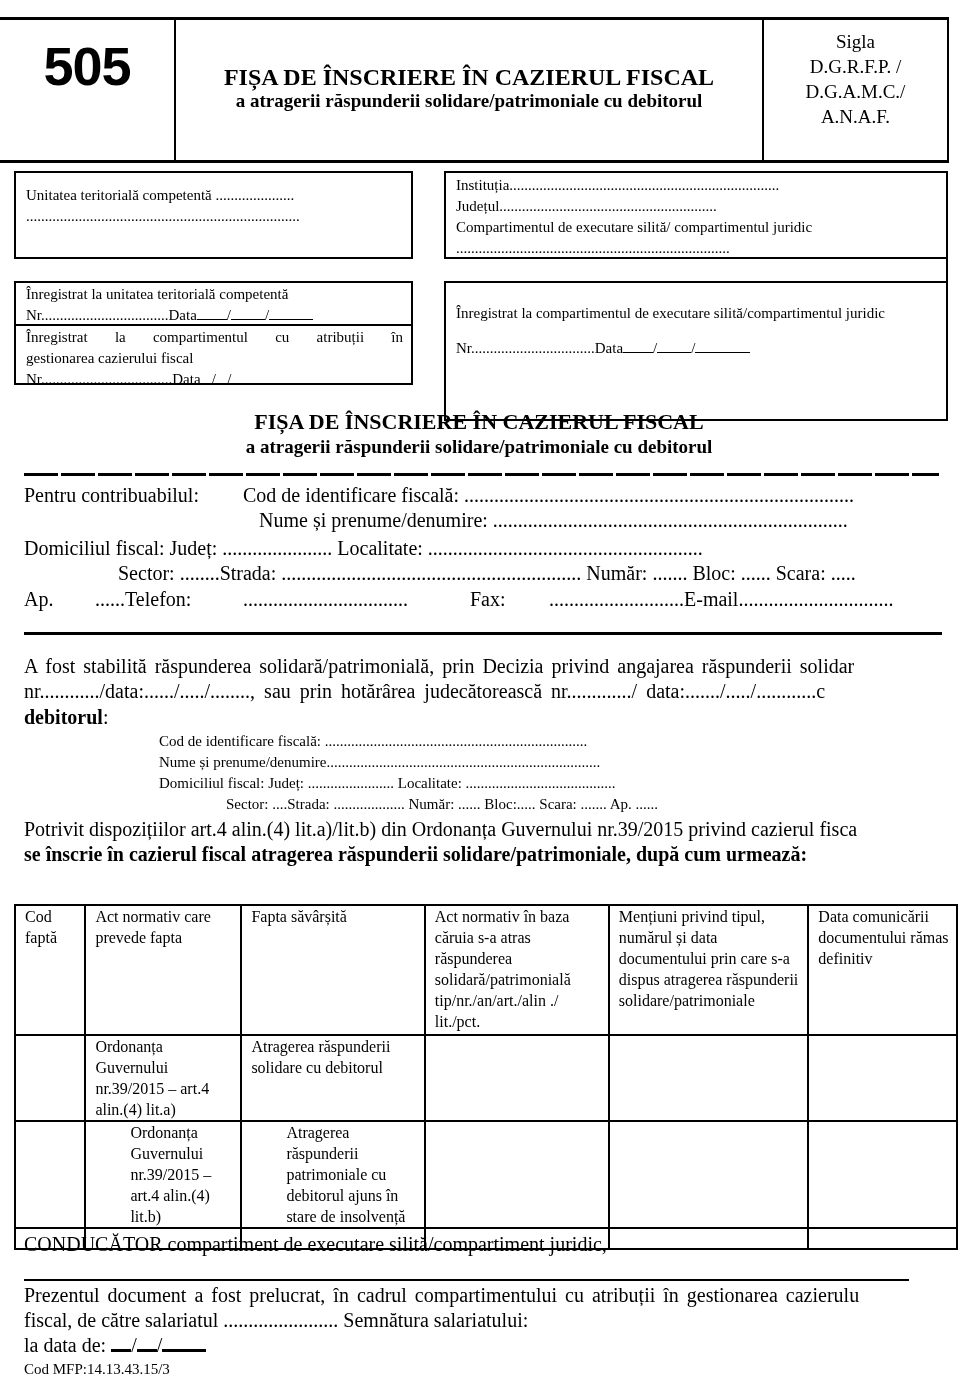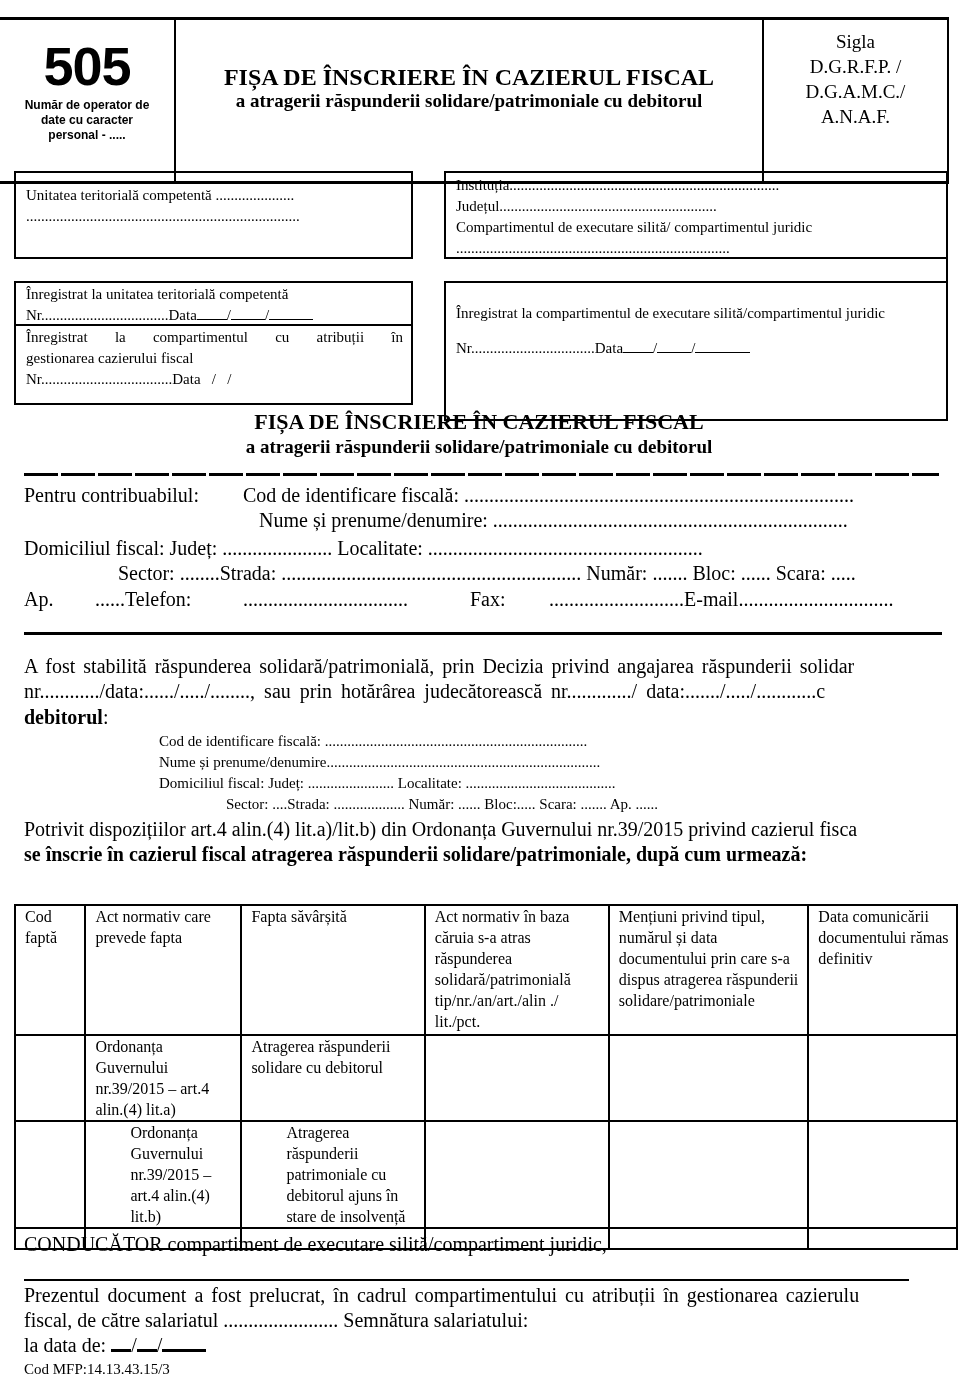--- a/index.html
+++ b/index.html
@@ -1,33 +1,33 @@
 <!DOCTYPE html>
 <html><head>
 <meta charset="utf-8">
 <style>
   * { box-sizing: border-box; margin: 0; padding: 0; }
   html, body { width: 958px; height: 1390px; background: #fff; overflow: hidden; }
   body { position: relative; font-family: "Liberation Serif", serif; color: #000; }
   .abs { position: absolute; }
 
   
-  #hdr { left: 0; top: 17px; width: 949px; height: 167px; border-top: 3px solid #000; border-bottom: 3px solid #000; border-right: 2px solid #000; }
+  #hdr { left: 0; top: 17px; width: 949px; height: 146px; border-top: 3px solid #000; border-bottom: 3px solid #000; border-right: 2px solid #000; }
   #hdr .c1 { position: absolute; left: 0; top: 0; width: 176px; height: 100%; border-right: 2px solid #000; text-align: center; }
   #hdr .num { font-family: "Liberation Sans", sans-serif; font-weight: bold; font-size: 54px; line-height: 56px; margin-top: 18px; letter-spacing: -1px; }
   #hdr .op { font-family: "Liberation Sans", sans-serif; font-weight: bold; font-size: 12px; line-height: 15px; margin-top: 4px; }
   #hdr .c2 { position: absolute; left: 176px; top: 0; width: 588px; height: 100%; border-right: 2px solid #000; text-align: center; }
   #hdr .t1 { font-weight: bold; font-size: 24px; line-height: 26px; margin-top: 44px; }
   #hdr .t2 { font-weight: bold; font-size: 19px; line-height: 22px; }
   #hdr .c3 { position: absolute; left: 764px; top: 0; right: 0; height: 100%; text-align: center; font-size: 19px; line-height: 25px; padding-top: 9px; }
 
   .box { border: 2px solid #000; font-size: 15px; line-height: 21px; }
   #b1 { left: 14px; top: 171px; width: 399px; height: 88px; padding: 12px 0 0 10px; }
   #b2 { left: 444px; top: 171px; width: 504px; height: 88px; padding: 2px 0 0 10px; }
-  #b3 { left: 14px; top: 281px; width: 399px; height: 124px; }
+  #b3 { left: 14px; top: 281px; width: 399px; height: 104px; }
   #b3 .part { padding: 1px 8px 0 10px; }
   #b3 .part1 { height: 43px; border-bottom: 2px solid #000; }
   #b3 .just { text-align: justify; text-align-last: justify; }
   #b4 { left: 444px; top: 281px; width: 504px; height: 140px; padding: 20px 6px 0 10px; }
   #b2ext { left: 946px; top: 255px; width: 2px; height: 28px; background: #000; }
   .ul { display: inline-block; border-bottom: 1px solid #000; height: 14px; vertical-align: baseline; }
 
   
   #t2a { left: 0; width: 958px; top: 410px; text-align: center; font-weight: bold; font-size: 22px; line-height: 24px; }
   #t2b { left: 0; width: 958px; top: 436px; text-align: center; font-weight: bold; font-size: 19px; line-height: 22px; }
@@ -51,25 +51,20 @@
 
   #hr3 { left: 24px; top: 1279px; width: 885px; height: 2px; background: #000; }
   .dl { display: inline-block; border-bottom: 3px solid #000; height: 16px; }
 </style>
 </head>
 <body>
 
 <div id="hdr" class="abs">
   <div class="c1">
     <div class="num">505</div>
-    <div class="op">
-      <div>Număr de operator de</div>
-      <div>date cu caracter</div>
-      <div>personal - .....</div>
-    </div>
   </div>
   <div class="c2">
     <div class="t1">FIȘA DE ÎNSCRIERE ÎN CAZIERUL FISCAL</div>
     <div class="t2">a atragerii răspunderii solidare/patrimoniale cu debitorul</div>
   </div>
   <div class="c3">
     <div>Sigla</div>
     <div>D.G.R.F.P. /</div>
     <div>D.G.A.M.C./</div>
     <div>A.N.A.F.</div>

